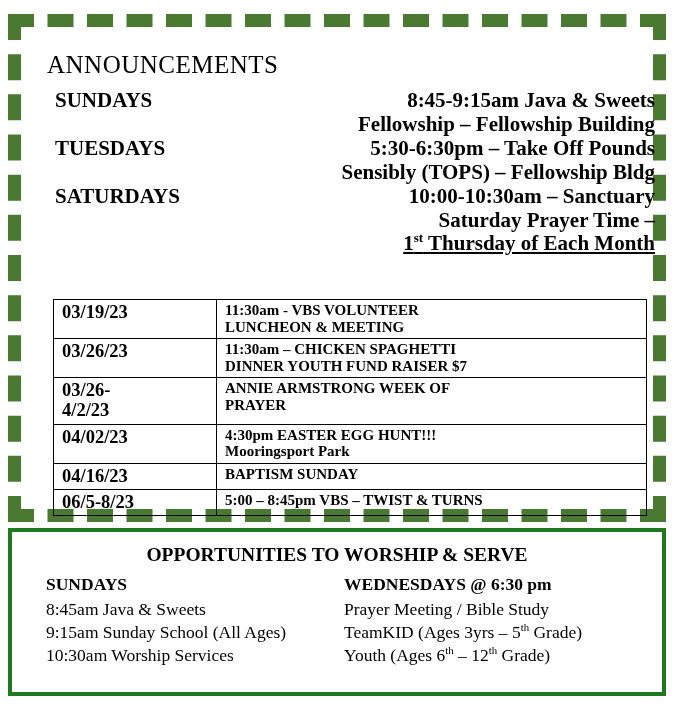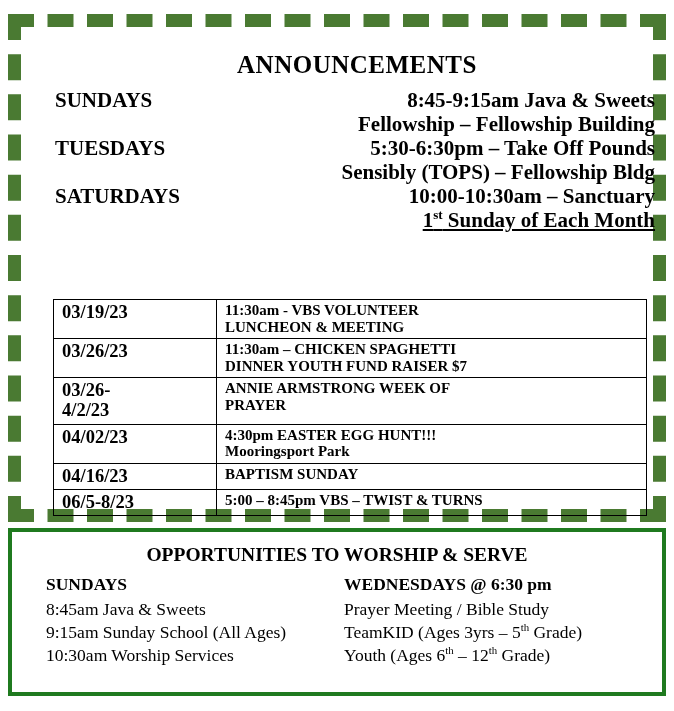--- a/index.html
+++ b/index.html
@@ -30,22 +30,21 @@
 
   #announce-inner {
     position: absolute;
     left: 26px;
     top: 24px;
     width: 620px;
     height: 480px;
   }
 
   .doc-title {
-    text-align: center;
-    font-weight: bold;
+    font-weight: normal;
     font-size: 25px;
     letter-spacing: 0.5px;
     margin: 0 0 10px 0;
   }
 
   
   .weekly {
     margin: 0 0 0 8px;
     width: 600px;
   }
@@ -168,21 +167,22 @@
         <div class="weekly-text">
           <div>5:30-6:30pm – Take Off Pounds</div>
           <div>Sensibly (TOPS) – Fellowship Bldg</div>
         </div>
       </div>
 
       <div class="weekly-row">
         <div class="weekly-day">SATURDAYS</div>
         <div class="weekly-text">
           <div>10:00-10:30am – Sanctuary</div>
-          <div class="u"><span>1</span><sup>st</sup><span> Sunday of Each Month</span></div>
+          <div>Saturday Prayer Time –</div>
+          <div class="u"><span>1</span><sup>st</sup><span> Thursday of Each Month</span></div>
         </div>
       </div>
 
     </div>
   </div>
 
   <table id="events-table">
     <tbody>
       <tr>
         <td class="date-cell">03/19/23</td>

